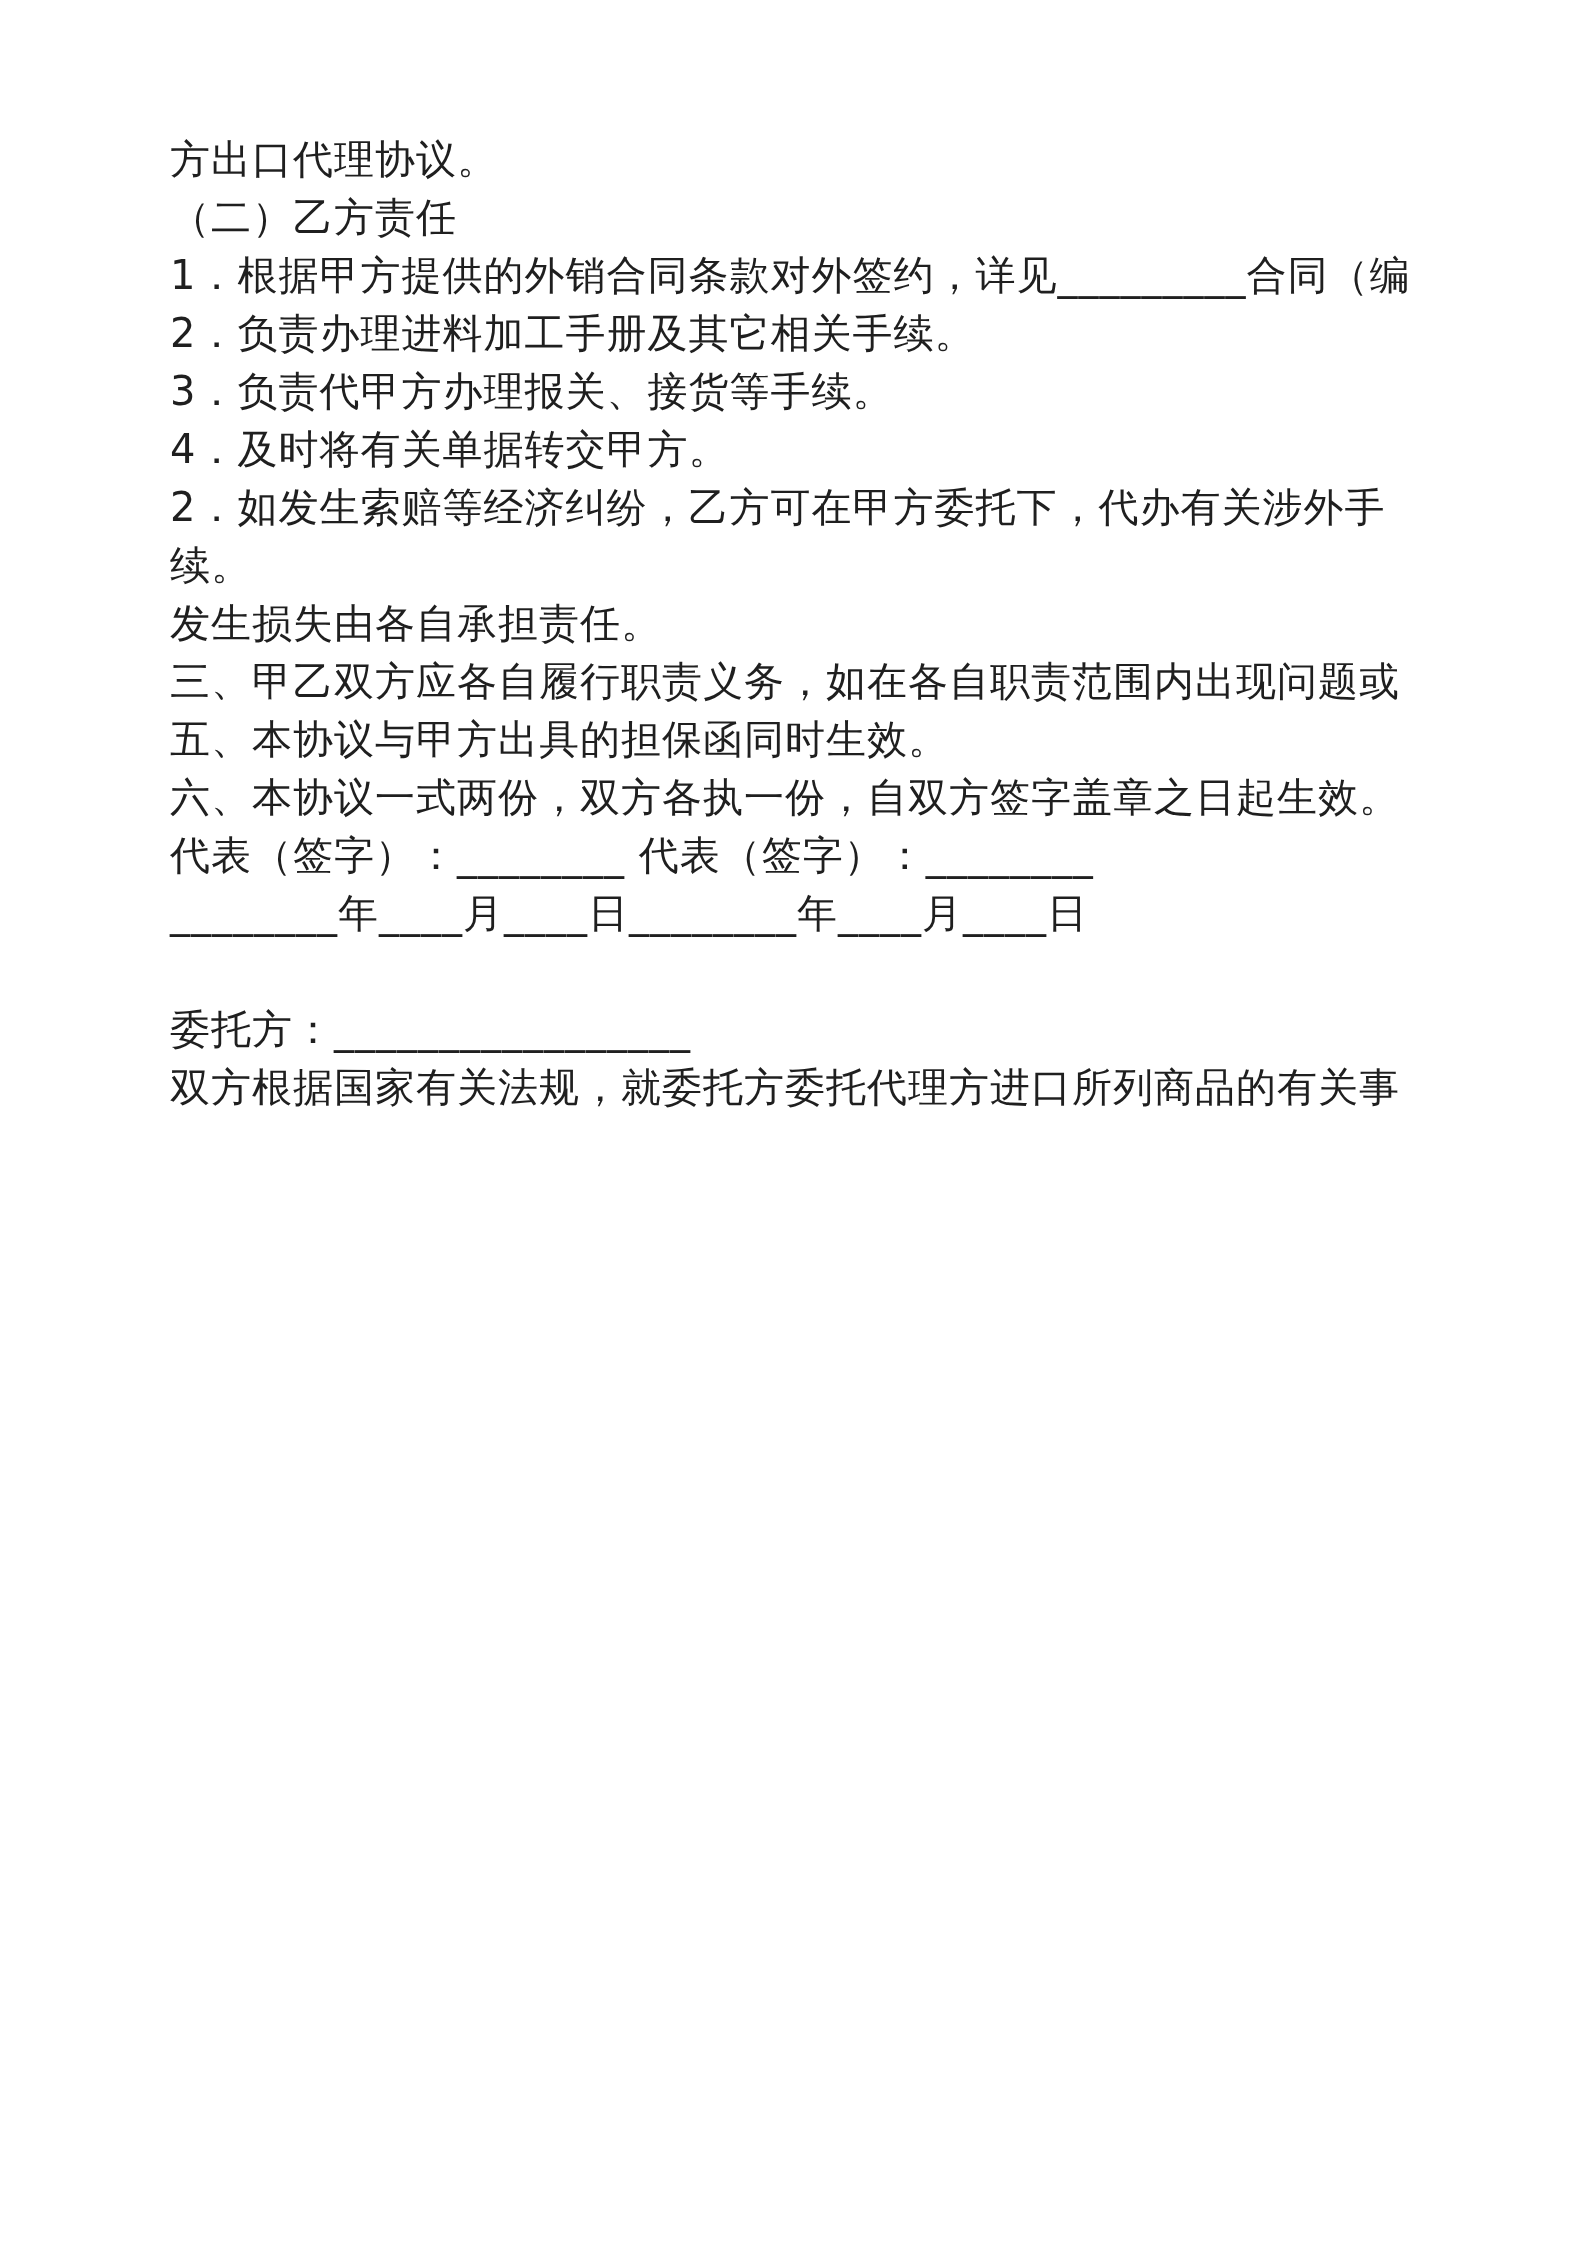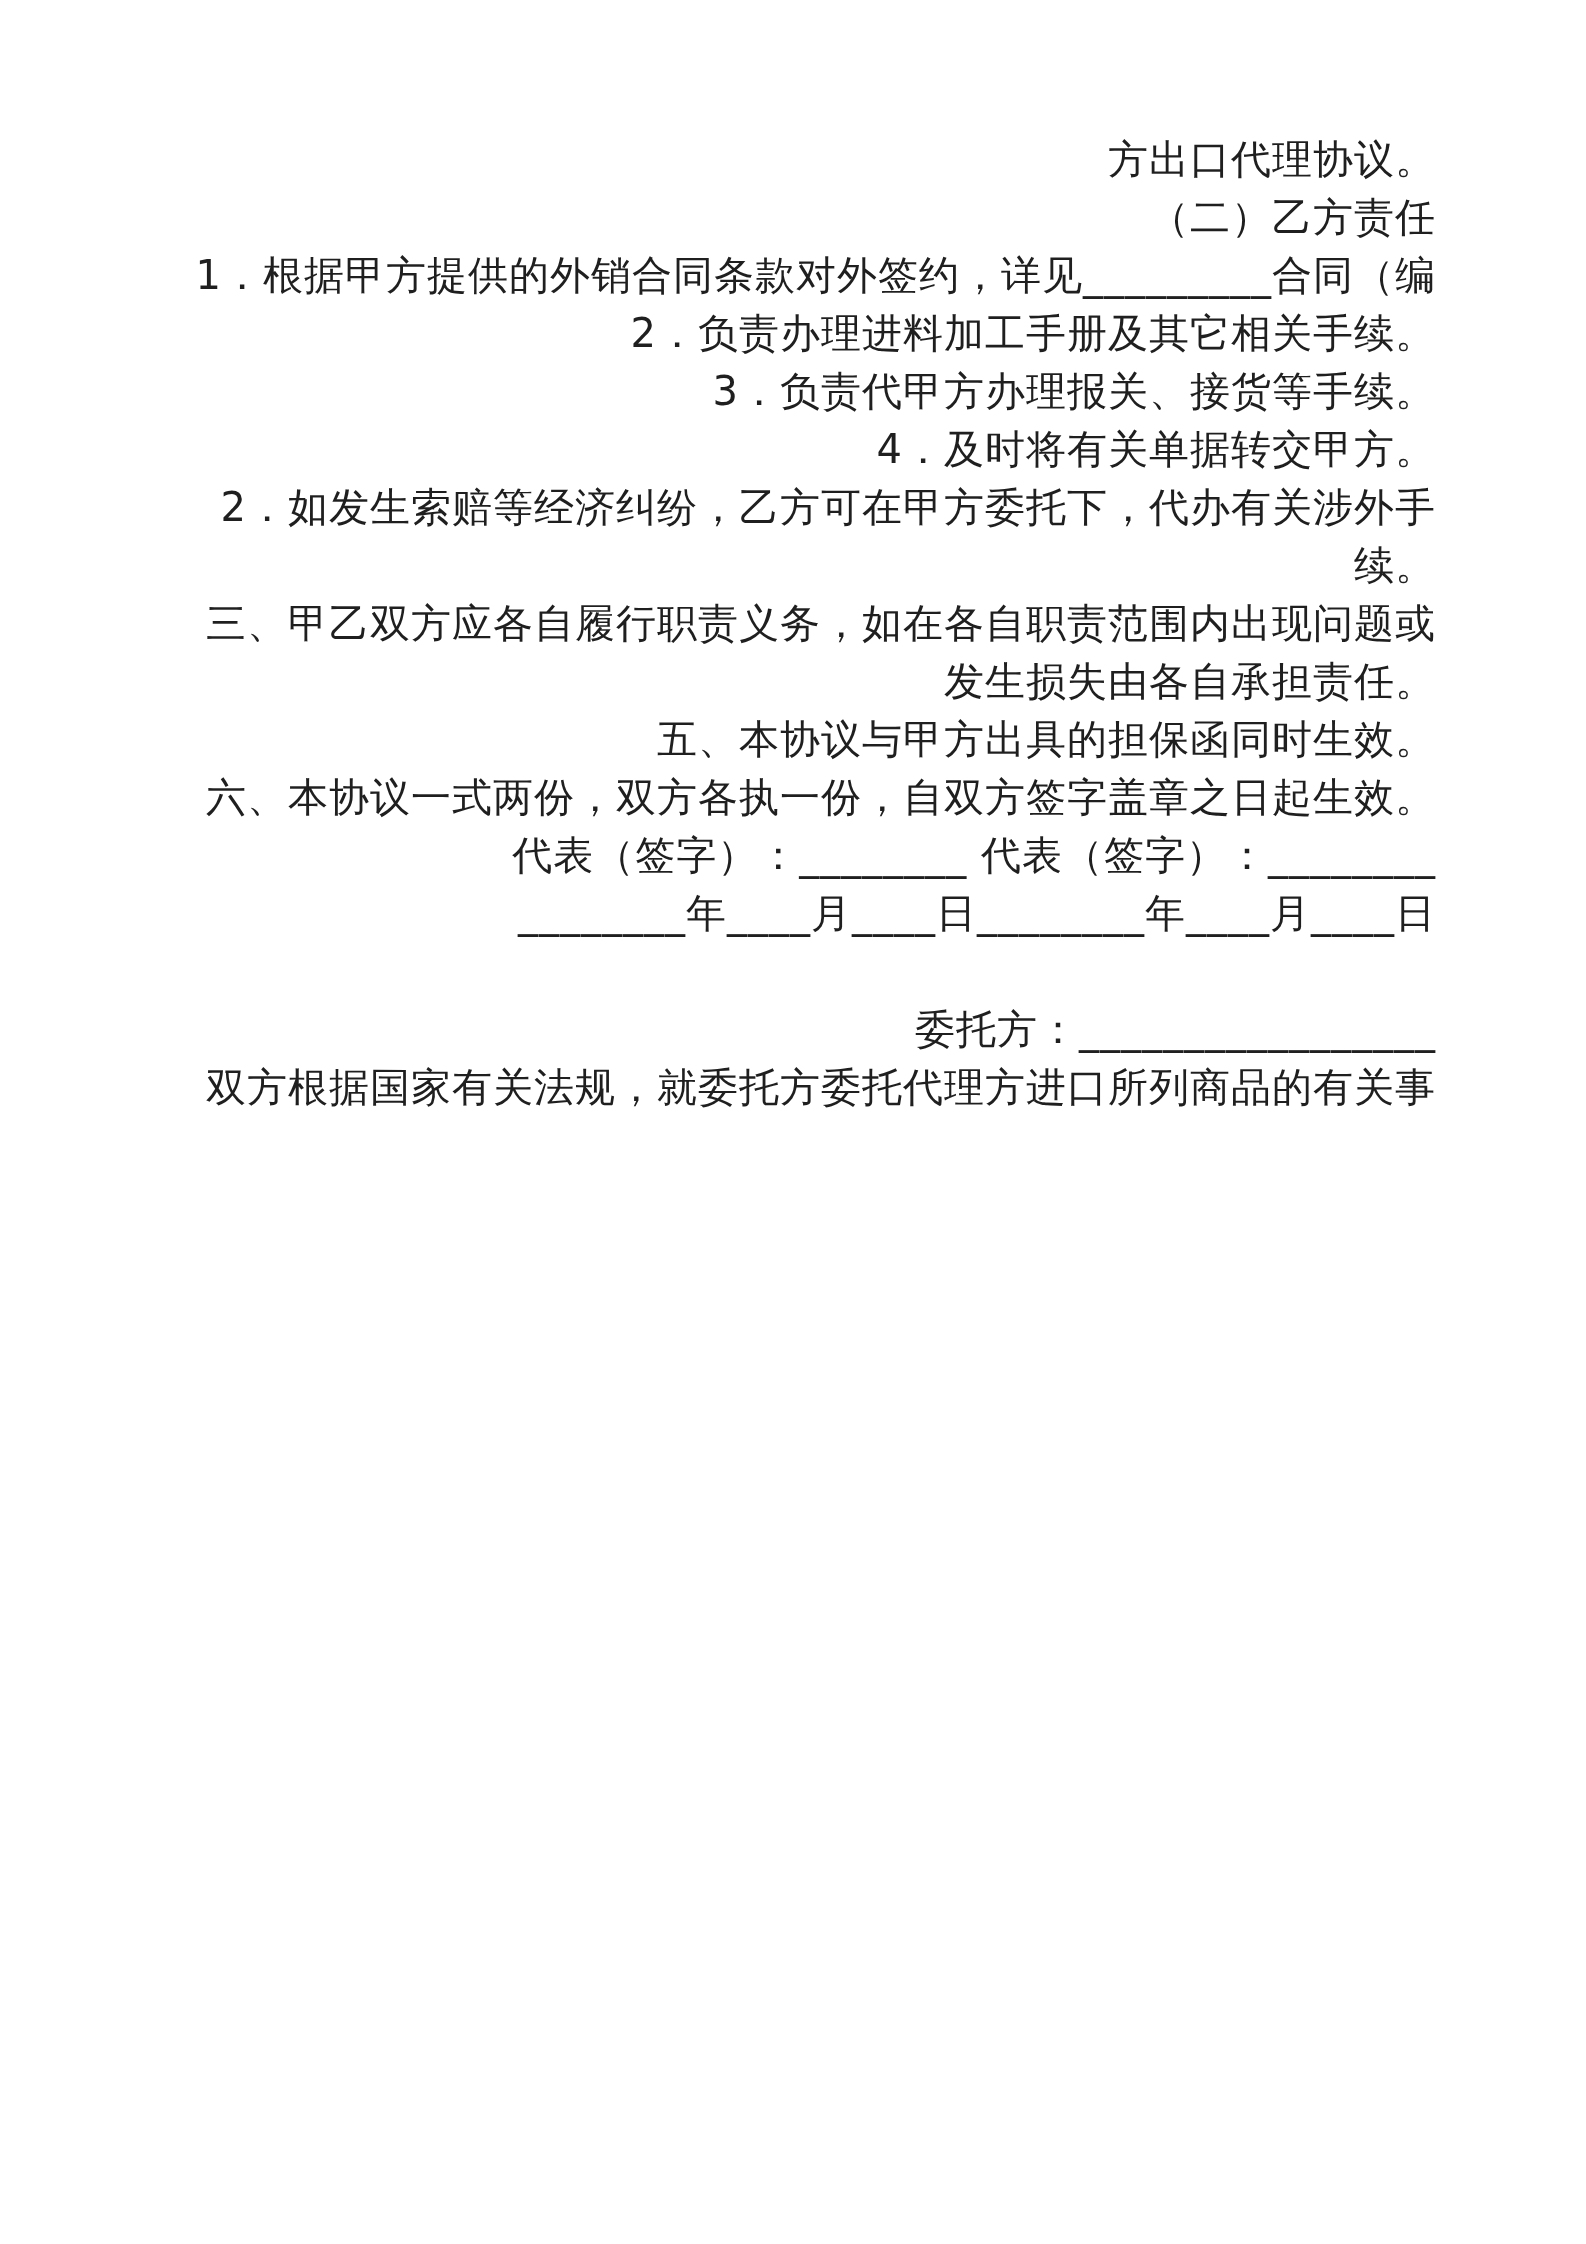--- a/index.html
+++ b/index.html
@@ -33,31 +33,31 @@
     font-weight: 500;
     letter-spacing: 1px;
     white-space: pre-wrap;
     word-break: break-all;
   }
 </style>
 </head>
 <body>
 
 <div class="page">
-  <div class="doc" id="doc-body" style="background: rgb(255, 255, 255); color: rgb(31, 31, 31); text-align: right;">
+  <div class="doc" id="doc-body" style="background: rgb(255, 255, 255); color: rgb(31, 31, 31);">
       <div class="line">方出口代理协议。</div>
       <div class="line">（二）乙方责任</div>
       <div class="line">1．根据甲方提供的外销合同条款对外签约，详见_________合同（编</div>
       <div class="line">2．负责办理进料加工手册及其它相关手续。</div>
       <div class="line">3．负责代甲方办理报关、接货等手续。</div>
       <div class="line">4．及时将有关单据转交甲方。</div>
       <div class="line">2．如发生索赔等经济纠纷，乙方可在甲方委托下，代办有关涉外手</div>
       <div class="line">续。</div>
+      <div class="line">发生损失由各自承担责任。</div>
       <div class="line">三、甲乙双方应各自履行职责义务，如在各自职责范围内出现问题或</div>
-      <div class="line">发生损失由各自承担责任。</div>
       <div class="line">五、本协议与甲方出具的担保函同时生效。</div>
       <div class="line">六、本协议一式两份，双方各执一份，自双方签字盖章之日起生效。</div>
       <div class="line">代表（签字）：________ 代表（签字）：________</div>
       <div class="line">________年____月____日________年____月____日</div>
       <div class="line">&nbsp;</div>
       <div class="line">委托方：_________________</div>
       <div class="line">双方根据国家有关法规，就委托方委托代理方进口所列商品的有关事</div>
     </div>
 </div>
 

